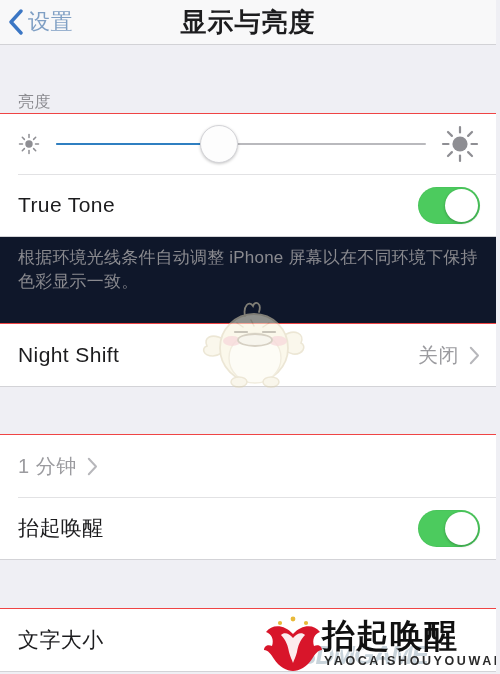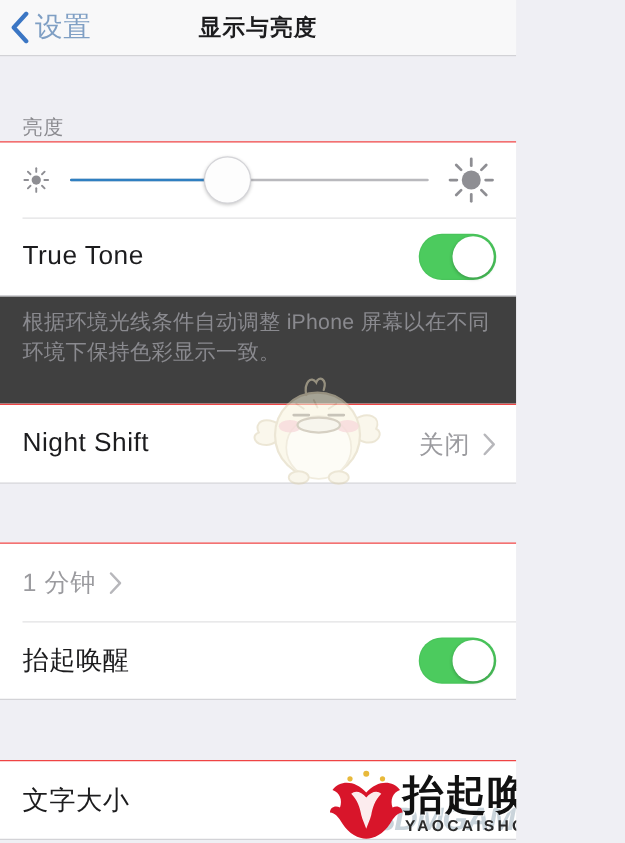--- a/index.html
+++ b/index.html
@@ -10,21 +10,21 @@
     width: 500px;
     height: 674px;
     overflow: hidden;
     background: #efeff4;
     font-family: "Liberation Sans", "DejaVu Sans", sans-serif;
     -webkit-font-smoothing: antialiased;
   }
 
   #screen {
     position: relative;
-    width: 413px;
+    width: 496px;
     height: 674px;
     background: #efeff4;
     overflow: hidden;
   }
 
   
   .navbar {
     position: relative;
     height: 45px;
     background: #f8f8f9;
@@ -55,21 +55,21 @@
   }
   .nav-title {
     position: absolute;
     left: 0;
     right: 0;
     top: 0;
     height: 44px;
     display: flex;
     align-items: center;
     justify-content: center;
-    font-size: 18px;
+    font-size: 26px;
     font-weight: bold;
     color: #1c1c1e;
     letter-spacing: 1px;
     text-align: right;
   }
 
   
   .group-gap {
     background: #efeff4;
   }
@@ -198,21 +198,21 @@
     left: 27px;
     width: 33px;
     height: 33px;
     border-radius: 50%;
     background: #ffffff;
     box-shadow: 0 1px 3px rgba(0,0,0,0.28);
   }
 
   
   .footer-note {
-    background: #404040;
+    background: #0f172a;
     color: #8a8a8f;
     font-size: 17px;
     line-height: 1.42;
     padding: 9px 18px 0 18px;
     box-sizing: border-box;
     letter-spacing: 0.2px;
   }
 
   
   .wm-mascot {

